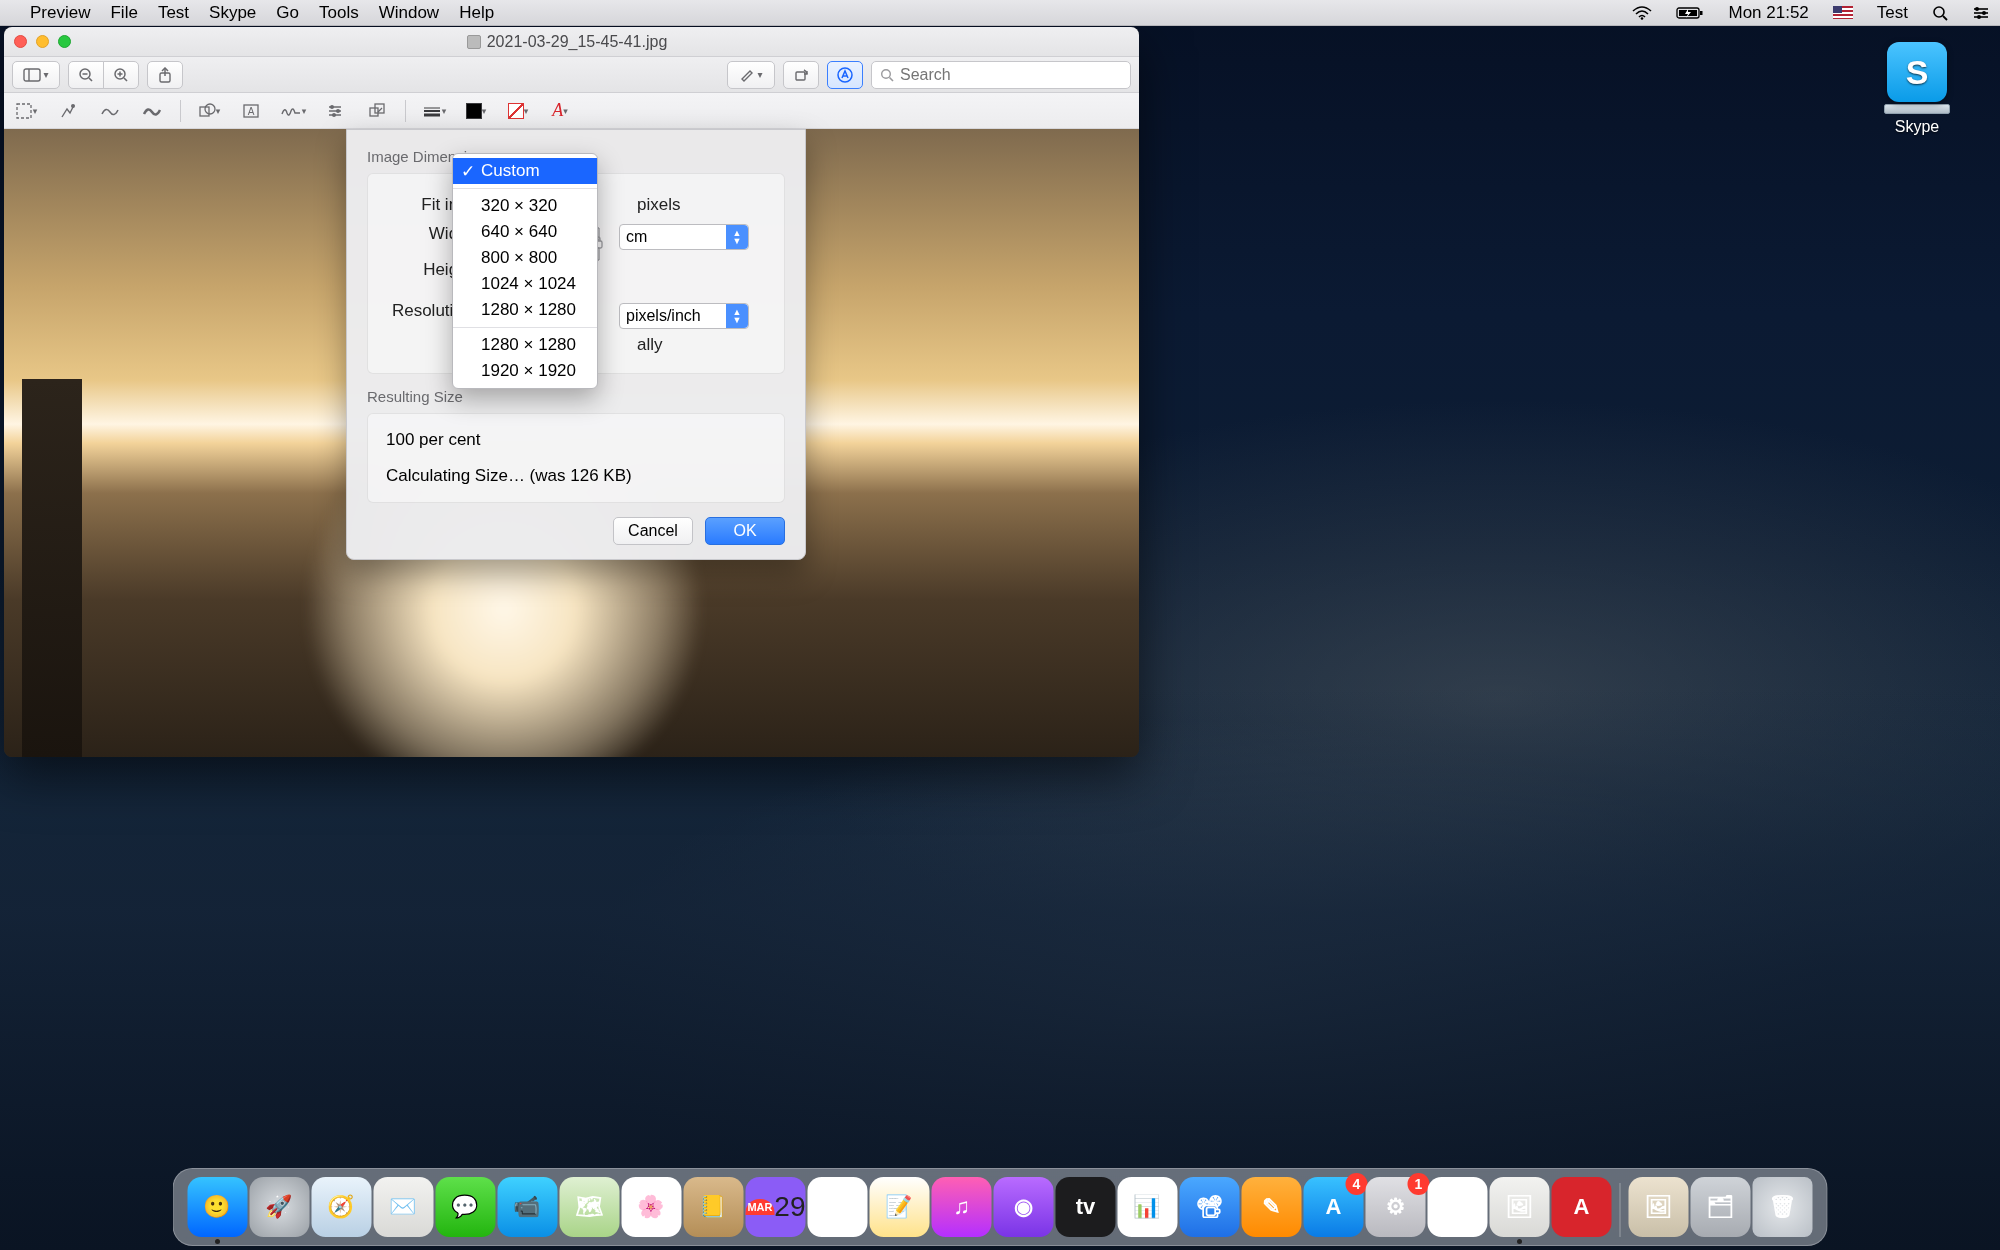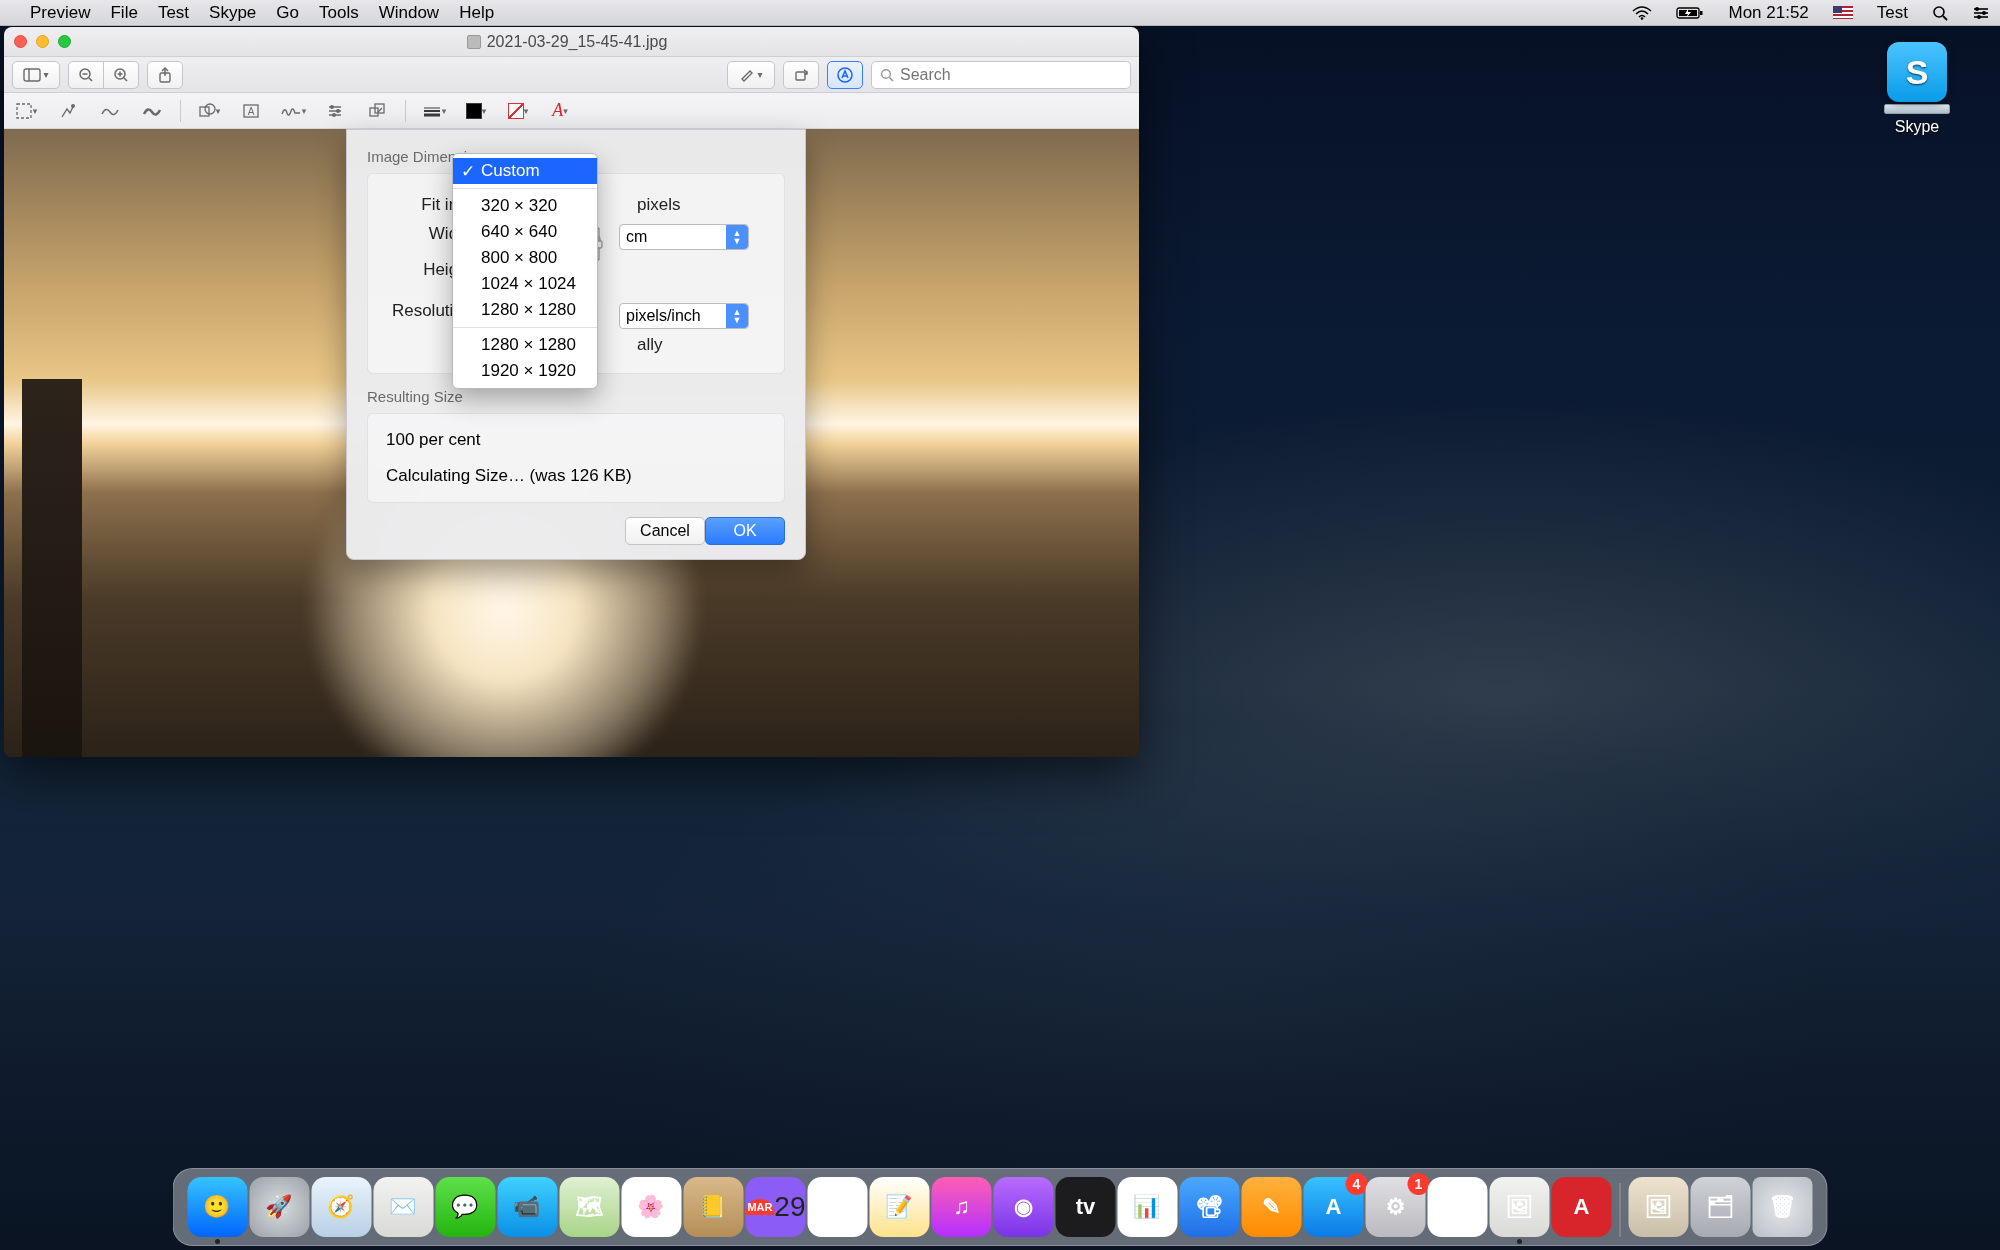--- a/index.html
+++ b/index.html
@@ -165,21 +165,21 @@
     background:#fff;border:1px solid #b9b9bd;border-radius:6px;
     box-shadow:0 10px 26px rgba(0,0,0,.3);
     padding:4px 0;
     z-index:50;font-size:17px;
   }
   .dropdown .opt{padding:3px 16px 3px 28px;position:relative;white-space:nowrap;}
   .dropdown .opt.selected{background:#1a66ff;color:#fff;}
   .dropdown .opt.selected::before{content:"✓";position:absolute;left:8px;}
   .dropdown hr{border:none;border-top:1px solid #e0e0e4;margin:4px 0;}
 
-  .sheet-buttons{display:flex;justify-content:flex-end;margin-top:6px;}
+  .sheet-buttons{display:flex;justify-content:flex-end;gap:12px;margin-top:6px;}
   .btn{
     height:28px;min-width:80px;border:1px solid #c3c3c7;border-radius:5px;
     background:linear-gradient(#ffffff,#f0f0f2);font-size:16px;
   }
   .btn.primary{
     background:linear-gradient(#5aa0ff,#2a7bff);border-color:#286fe0;color:#fff;
   }
 
   
   .desktop-icon{

